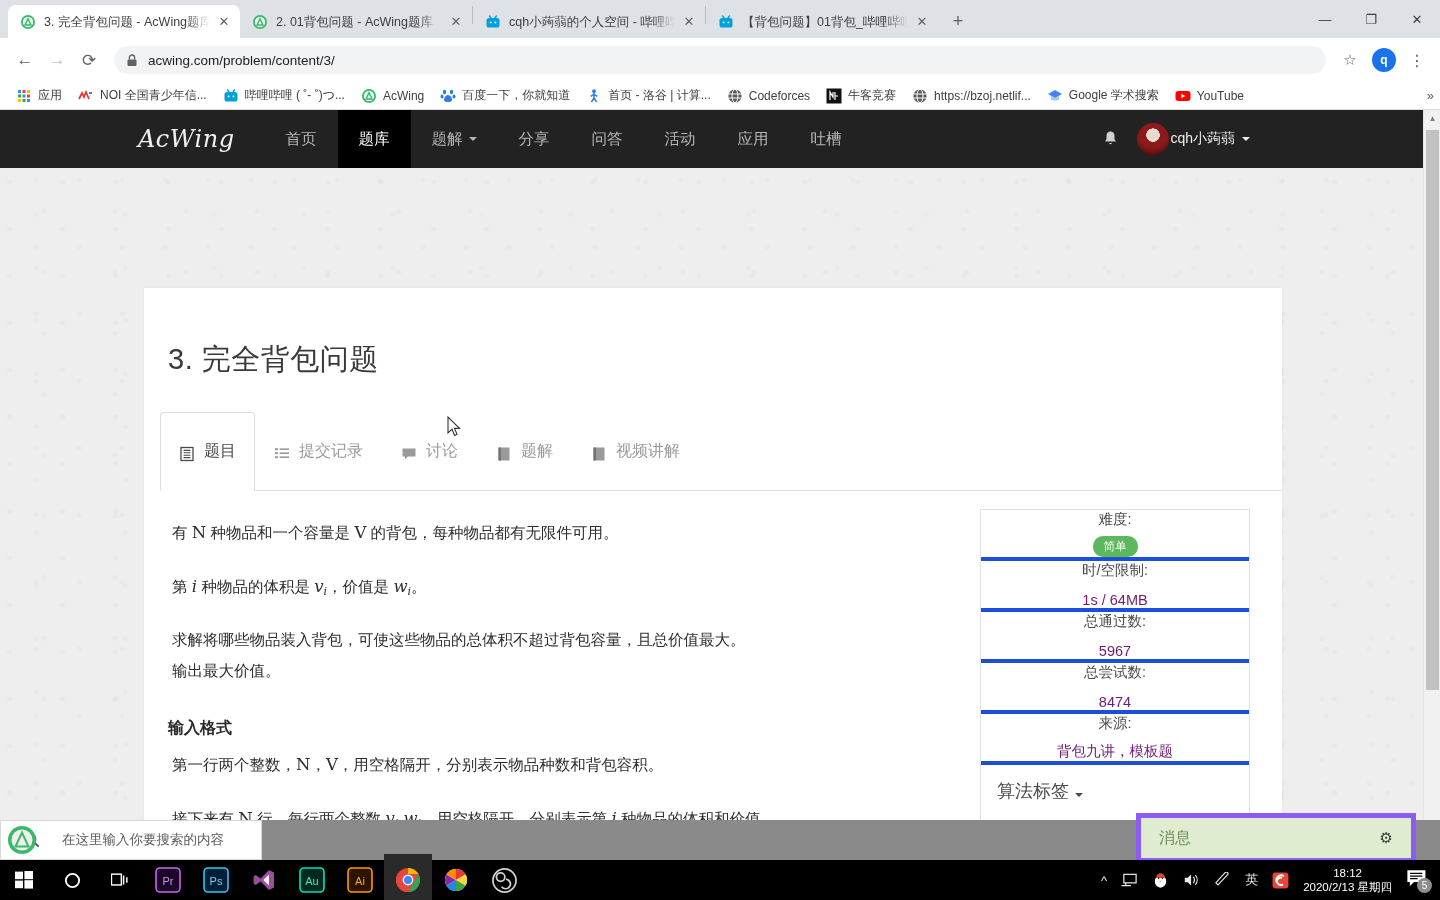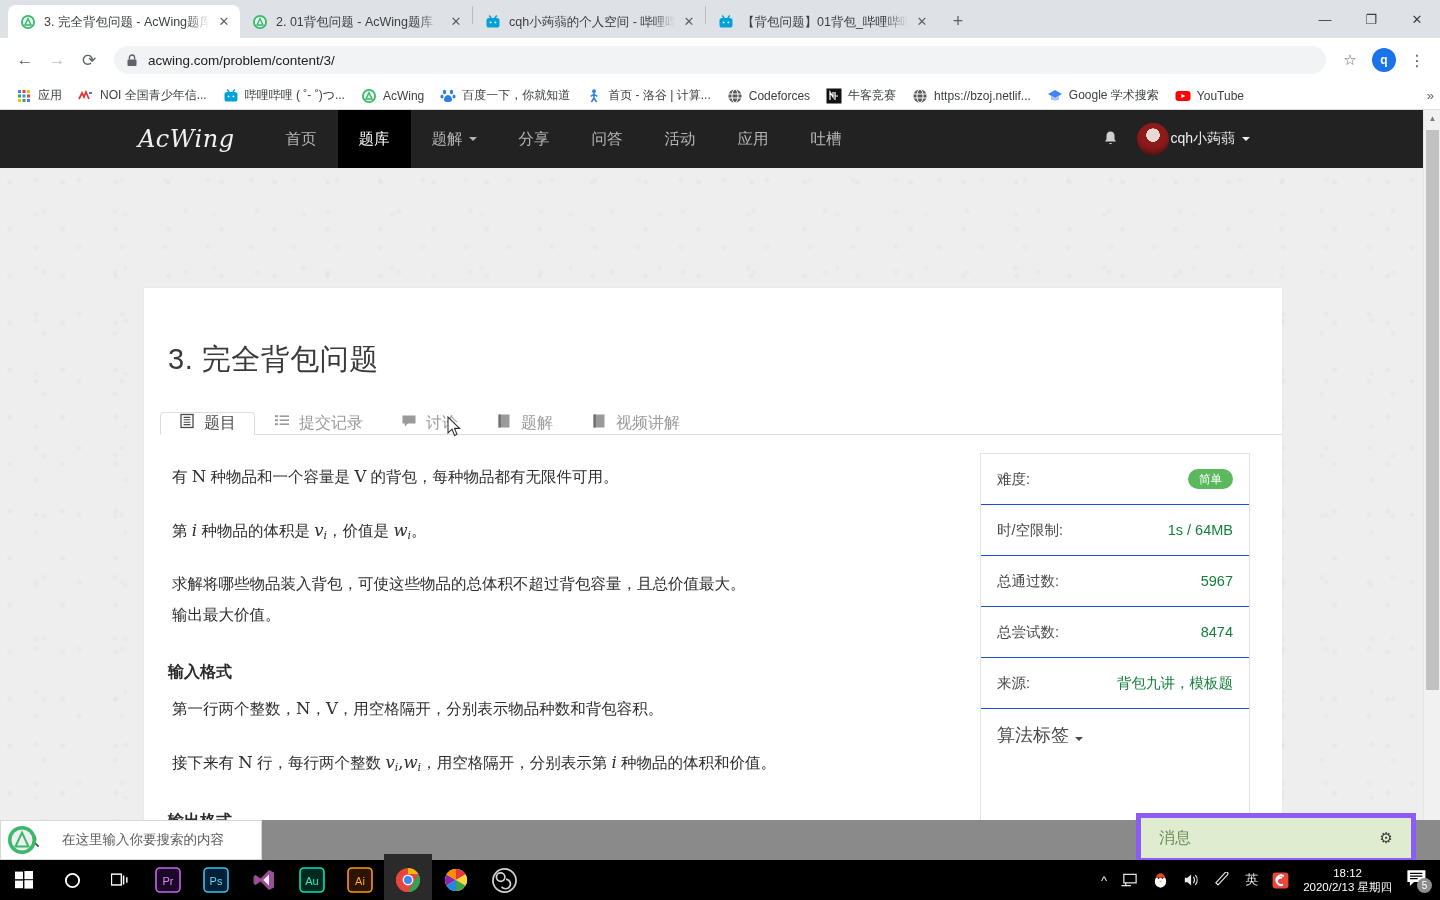--- a/index.html
+++ b/index.html
@@ -132,21 +132,21 @@
   }
   .ptitle {
     font-size: 29px; font-weight: 400; color: #3a3a3a; margin: 20px 0 0 24px;
     letter-spacing: .5px;
   }
 
   
   .ptabs { display: flex; align-items: flex-end; margin: 32px 0 0 16px;
            border-bottom: 1px solid #dddddd; padding-right: 16px; }
   .ptab {
-    display: flex; align-items: flex-start; gap: 9px; padding: 0 18px;
+    display: flex; align-items: flex-end; gap: 9px; padding: 28px 18px;
     font-size: 16px; color: #9a9a9a; border: 1px solid transparent;
     border-radius: 4px 4px 0 0; margin-bottom: -1px;
   }
   .ptab.active { color: #4a4a4a; background: #fff; border-color: #dddddd; border-bottom-color: #fff; }
   .ptab .ti { width: 16px; height: 16px; flex: none; }
 
   .content { display: flex; }
   .prob {
     width: 836px; padding: 26px 0 0 24px; color: #2e2e2e;
     font-size: 15.5px; line-height: 1.95;
@@ -156,24 +156,24 @@
   .prob h3 { font-size: 16px; font-weight: 700; margin: 26px 0 6px 0; color: #2b2b2b; }
   .mth { font-family: "DejaVu Serif", serif; font-style: italic; font-size: 16.5px; }
   .mthu { font-family: "DejaVu Serif", serif; font-size: 16.5px; font-style: normal; }
   .sub { font-size: 11px; vertical-align: -3px; font-style: italic;
          font-family: "DejaVu Serif", serif; }
 
   
   .info { width: 270px; margin: 18px 16px 0 0; border: 1px solid #e2e2e2; border-bottom: none; }
   .info-row {
     display: flex; align-items: center; justify-content: space-between;
-    padding: 0 16px; height: 51px; border-bottom: 1px solid #1d4ed8;
-    font-size: 14.5px; color: #4a4a4a;
-  }
-  .info-row .val { color: #15803d; }
+    padding: 0 16px; height: 51px; border-bottom: 4px solid #1d4ed8;
+    font-size: 14.5px; color: #4a4a4a; flex-direction: column;
+  }
+  .info-row .val { color: #701a75; }
   .badge {
     background: #5cb85c; color: #fff; font-size: 11.5px; padding: 3px 11px;
     border-radius: 10px; line-height: 1.3;
   }
   .tags { padding: 14px 16px 16px; font-size: 18px; color: #4a4a4a; }
 
   
   .pscroll { position: absolute; right: 0; top: 0; bottom: 0; width: 17px; background: #f1f1f1;
              border-left: 1px solid #e4e4e4; }
   .pscroll .thumb { position: absolute; left: 2px; width: 13px; top: 20px; height: 560px;

